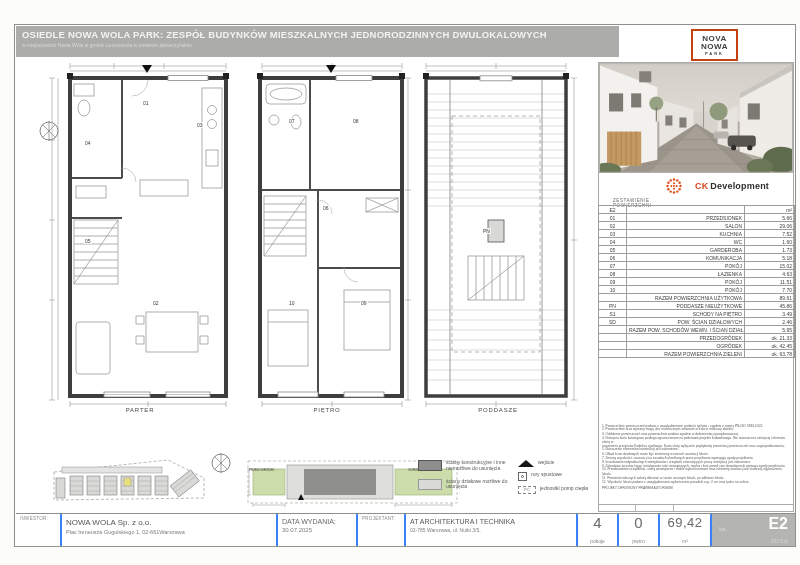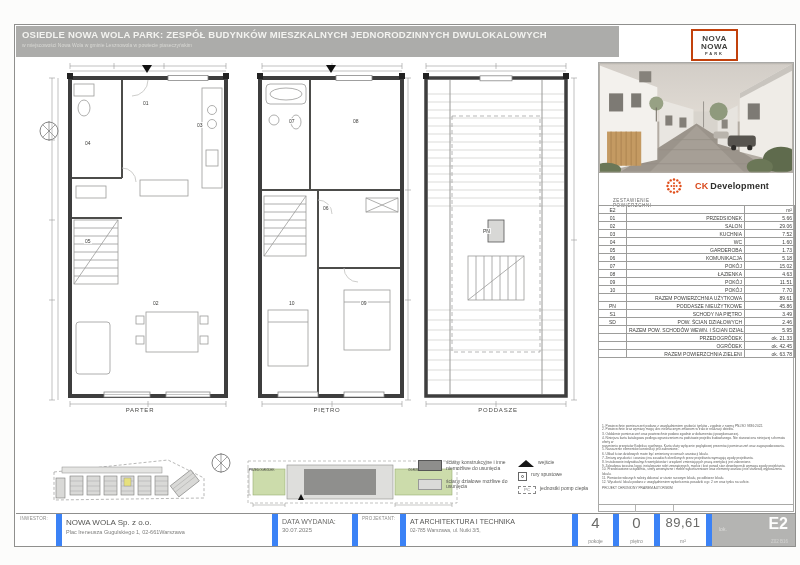--- a/index.html
+++ b/index.html
@@ -41,21 +41,21 @@
   .leg-item{display:flex;align-items:flex-start;gap:4px}
   .sw{width:24px;height:11px;flex:none}
   .sw-dark{background:#8e8e8c;border:1px solid #555}
   .sw-light{background:#dadad8;border:1px solid #999}
   .tri{width:0;height:0;border-left:8px solid transparent;border-right:8px solid transparent;border-bottom:7px solid #161616;flex:none}
   .pipe-ico{width:9px;height:9px;border:1px solid #666;flex:none;display:flex;align-items:center;justify-content:center}
   .pipe-ico i{width:3px;height:3px;border:1px solid #666;border-radius:50%}
   .pc-box{width:18px;height:8px;border:1px dashed #888;font-size:4px;color:#777;display:flex;align-items:center;justify-content:center;flex:none}
   
   .title-block{position:absolute;left:16px;top:513px;width:779px;height:33px;border-top:1px solid #8f8f8d;display:flex;background:#fff}
-  .tb-cell{border-right:6px solid #3b82f6;height:100%;padding:2px 4px;overflow:hidden}
+  .tb-cell{border-right:2px solid #3b82f6;height:100%;padding:2px 4px;overflow:hidden}
   .tb-mini{font-size:4.5px;color:#8a8a88;letter-spacing:.3px}
   .tb-name{font-size:8px;color:#55555。;color:#555553;margin-top:2px;white-space:nowrap}
   .tb-addr{font-size:5.5px;color:#7e7e7c;margin-top:2px;white-space:nowrap}
   .tb-datelabel{font-size:7px;color:#6b6b69;margin-top:2px;white-space:nowrap}
   .tb-dateval{font-size:6px;color:#7e7e7c;margin-top:2px}
   .tb-num{display:flex;flex-direction:column;align-items:center;justify-content:space-between;padding:1px 2px 2px 2px}
   .tb-num .big{font-size:15px;color:#6a6a68;line-height:16px}
   .tb-num .small{font-size:5px;color:#8a8a88}
   .tb-area .big{font-size:13px;letter-spacing:.5px}
   .tb-lok{flex:1;background:#b4b4b2;position:relative;border-right:none}
@@ -521,21 +521,21 @@
     </div>
     <div class="tb-cell tb-num" style="width:41px">
       <div class="big">4</div>
       <div class="small">pokoje</div>
     </div>
     <div class="tb-cell tb-num" style="width:41px">
       <div class="big">0</div>
       <div class="small">piętro</div>
     </div>
     <div class="tb-cell tb-num tb-area" style="width:52px">
-      <div class="big">89,61</div>
+      <div class="big">69,42</div>
       <div class="small">m²</div>
     </div>
     <div class="tb-cell tb-lok">
       <span class="lok">lok.</span>
       <span class="code">E2</span>
       <span class="sub">Z02 B16</span>
     </div>
   </div>
 </div>
 

